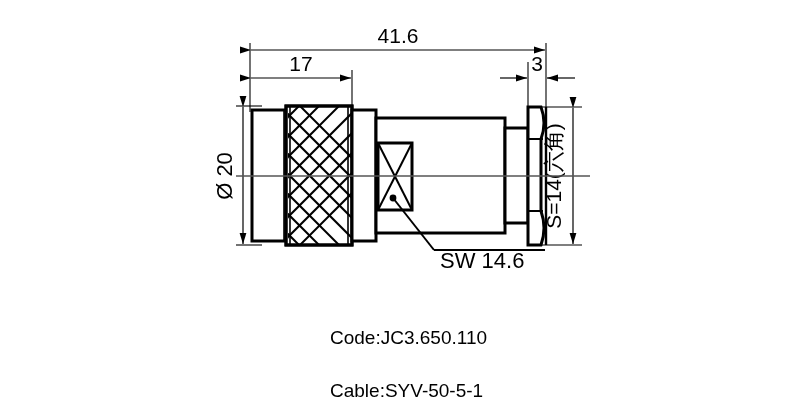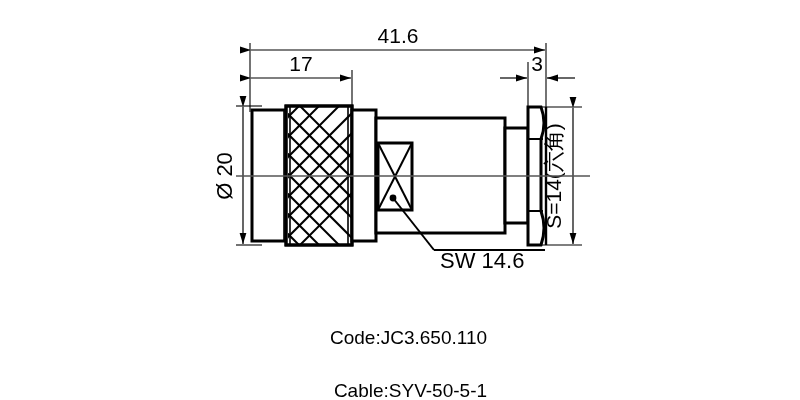--- a/index.html
+++ b/index.html
@@ -12,21 +12,20 @@
     height: 400px;
     overflow: hidden;
     font-family: "Liberation Sans", sans-serif;
     color: #000000;
   }
   #sheet {
     position: relative;
     width: 800px;
     height: 400px;
     background: #ffffff;
-    text-align: right;
   }
   #drawing {
     position: absolute;
     left: 0;
     top: 0;
     width: 800px;
     height: 400px;
   }
   #caption-block {
     position: absolute;

